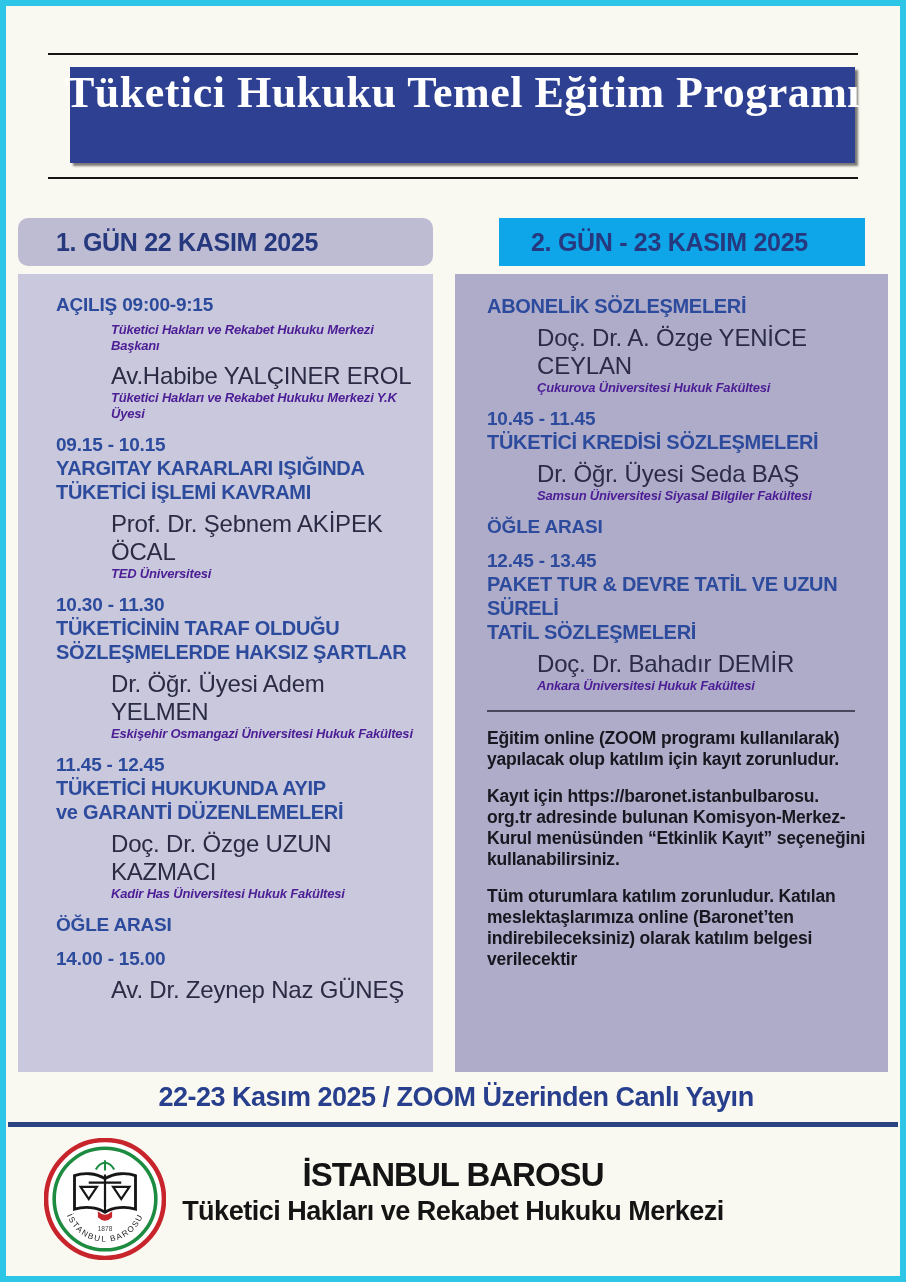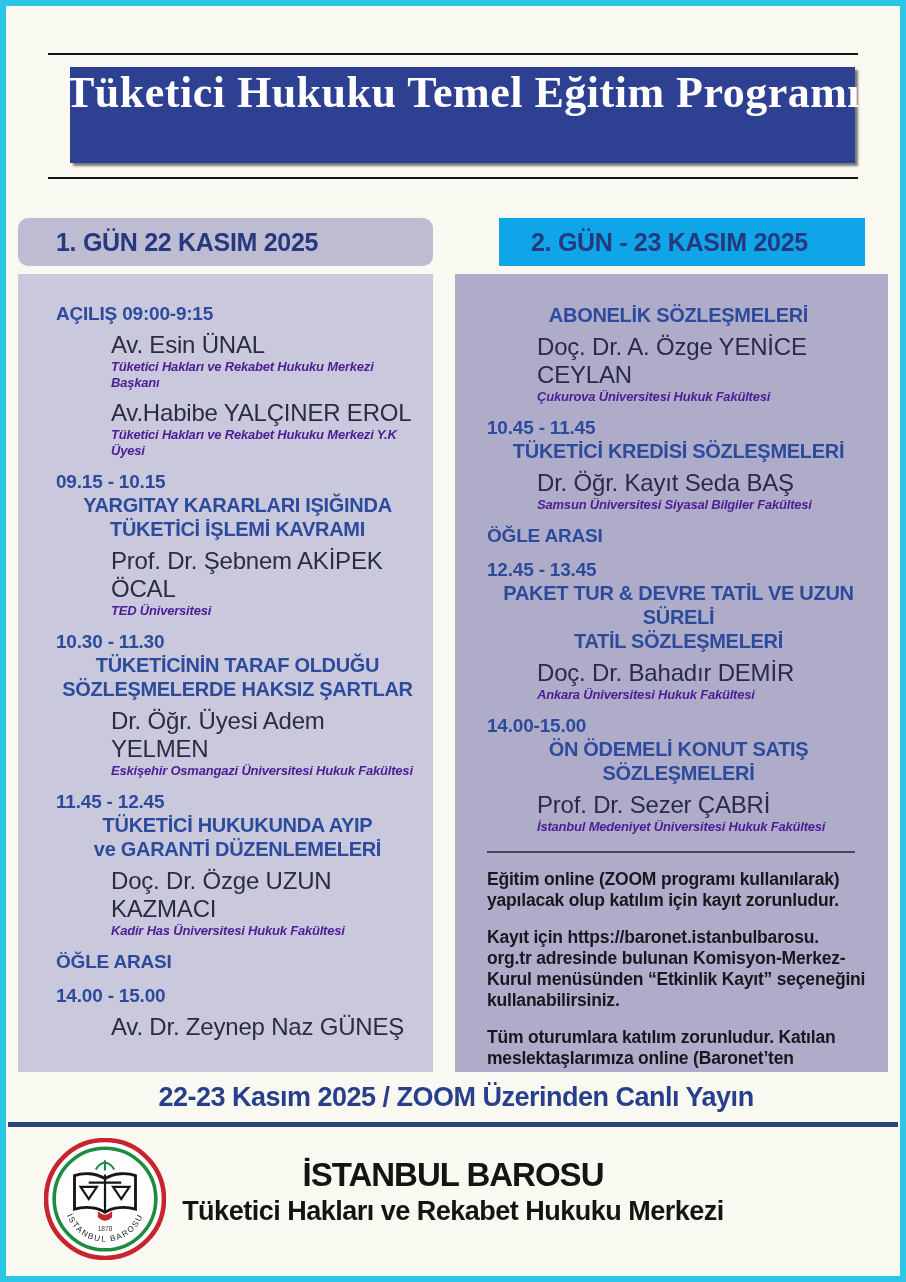--- a/index.html
+++ b/index.html
@@ -33,32 +33,32 @@
   .col-header{
     position:absolute;top:212px;height:48px;
     display:flex;align-items:center;
     font-weight:bold;font-size:25px;color:#26397f;
     letter-spacing:-0.3px;
   }
   .col-header.left{left:12px;width:415px;background:#bdbcd3;padding-left:38px;box-sizing:border-box;border-radius:10px;}
   .col-header.right{left:449px;width:366px;background:#0ea5e9;padding-left:32px;box-sizing:border-box;margin-left:44px;}
   .col-body{
     position:absolute;top:268px;height:798px;box-sizing:border-box;
-    padding-top:29px;overflow:hidden;
+    padding-top:20px;overflow:hidden;
   }
   .col-body.left{left:12px;width:415px;background:#c9c8dc;padding-left:38px;padding-right:14px;}
   .col-body.right{left:449px;width:433px;background:#afacca;padding-left:32px;padding-right:18px;}
   .s-time{
     font-size:19px;line-height:22px;font-weight:bold;color:#2d4b9c;
     margin-top:12px;letter-spacing:-0.2px;
   }
   .session:first-child .s-time{margin-top:0;}
   .s-title{
     font-size:20px;line-height:24px;font-weight:bold;color:#2d4b9c;
-    white-space:pre-line;letter-spacing:-0.3px;text-align:center;
+    white-space:pre-line;letter-spacing:-0.3px;
   }
   .speaker{margin:6px 0 0 55px;}
   .col-body.right .speaker{margin-left:50px;}
   .speaker + .speaker{margin-top:8px;}
   .sp-name{font-size:24px;line-height:28px;color:#2b2b45;letter-spacing:-0.2px;}
   .sp-affil{
     font-size:13px;line-height:16px;color:#4c1d95;
     font-style:italic;font-weight:bold;letter-spacing:-0.2px;
   }
   .divider{border:0;border-top:2px solid #47475e;width:96%;margin:16px 0 2px 0;}
@@ -94,21 +94,20 @@
   </div>
 
   <div class="rule rule-bottom"></div>
 
   <div class="col-header left">1. GÜN 22 KASIM 2025</div>
   <div class="col-body left">
 
     <div class="session">
       <div class="s-time">AÇILIŞ  09:00-9:15</div>
       <div class="speaker">
-        <div class="sp-name">Av. Esin ÜNAL</div>
         <div class="sp-affil">Tüketici Hakları ve Rekabet Hukuku Merkezi Başkanı</div>
       </div>
       <div class="speaker">
         <div class="sp-name">Av.Habibe YALÇINER EROL</div>
         <div class="sp-affil">Tüketici Hakları ve Rekabet Hukuku Merkezi Y.K Üyesi</div>
       </div>
     </div>
 
     <div class="session">
       <div class="s-time">09.15 - 10.15</div>
@@ -161,47 +160,39 @@
       <div class="speaker">
         <div class="sp-name">Doç. Dr. A. Özge YENİCE CEYLAN</div>
         <div class="sp-affil">Çukurova Üniversitesi Hukuk Fakültesi</div>
       </div>
     </div>
 
     <div class="session">
       <div class="s-time">10.45 - 11.45</div>
       <div class="s-title">TÜKETİCİ KREDİSİ SÖZLEŞMELERİ</div>
       <div class="speaker">
-        <div class="sp-name">Dr. Öğr. Kayıt Seda BAŞ</div>
+        <div class="sp-name">Dr. Öğr. Üyesi Seda BAŞ</div>
         <div class="sp-affil">Samsun Üniversitesi Siyasal Bilgiler Fakültesi</div>
       </div>
     </div>
 
     <div class="session">
       <div class="s-time">ÖĞLE ARASI</div>
     </div>
 
     <div class="session">
       <div class="s-time">12.45 - 13.45</div>
       <div class="s-title">PAKET TUR &amp; DEVRE TATİL VE UZUN SÜRELİ
 TATİL SÖZLEŞMELERİ</div>
       <div class="speaker">
         <div class="sp-name">Doç. Dr. Bahadır DEMİR</div>
         <div class="sp-affil">Ankara Üniversitesi Hukuk Fakültesi</div>
       </div>
     </div>
 
-    <div class="session">
-      <div class="s-time">14.00-15.00</div>
-      <div class="s-title">ÖN ÖDEMELİ KONUT SATIŞ  SÖZLEŞMELERİ</div>
-      <div class="speaker">
-        <div class="sp-name">Prof. Dr. Sezer ÇABRİ</div>
-        <div class="sp-affil">İstanbul Medeniyet Üniversitesi Hukuk Fakültesi</div>
-      </div>
-    </div>
 
     <hr class="divider">
 
     <div class="note">Eğitim online (ZOOM programı kullanılarak)
 yapılacak olup katılım için kayıt zorunludur.</div>
     <div class="note">Kayıt için https://baronet.istanbulbarosu.
 org.tr adresinde bulunan Komisyon-Merkez-
 Kurul menüsünden “Etkinlik Kayıt” seçeneğini
 kullanabilirsiniz.</div>
     <div class="note">Tüm oturumlara katılım zorunludur. Katılan

